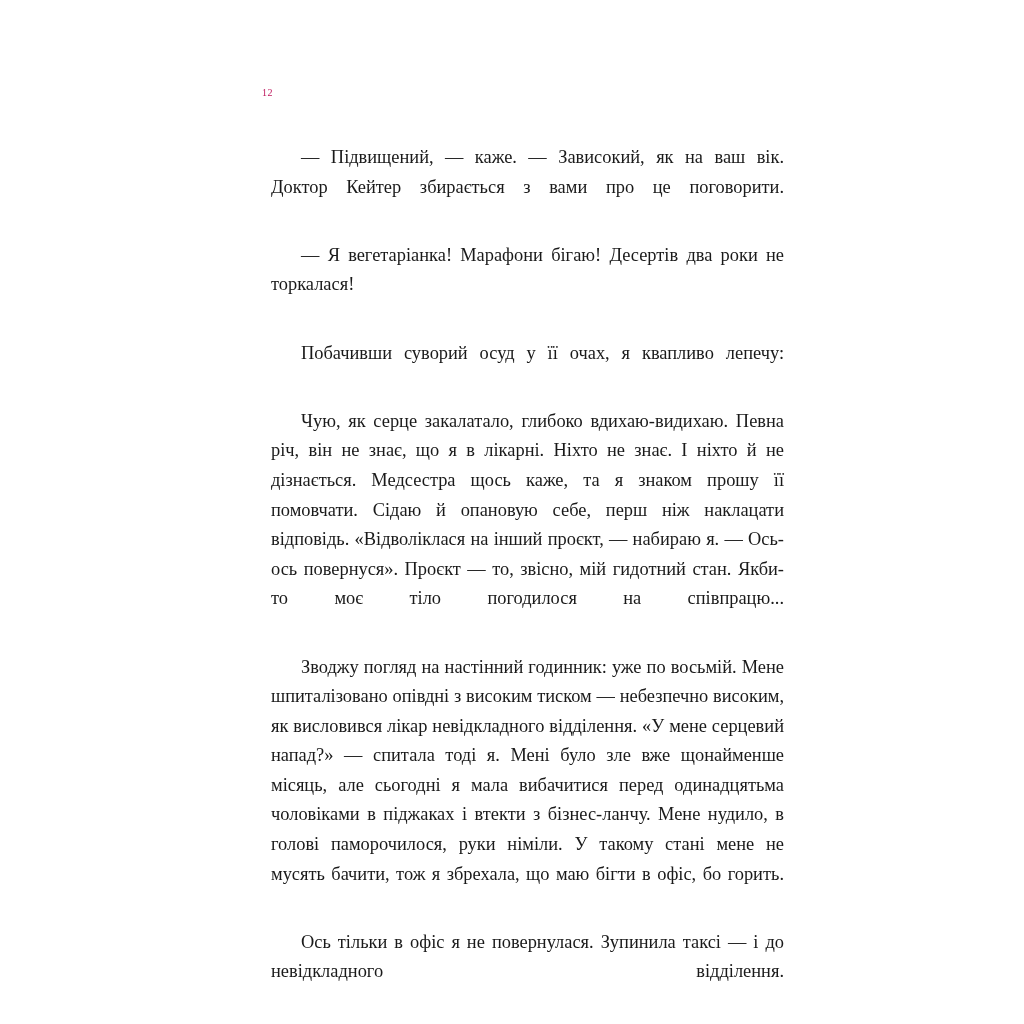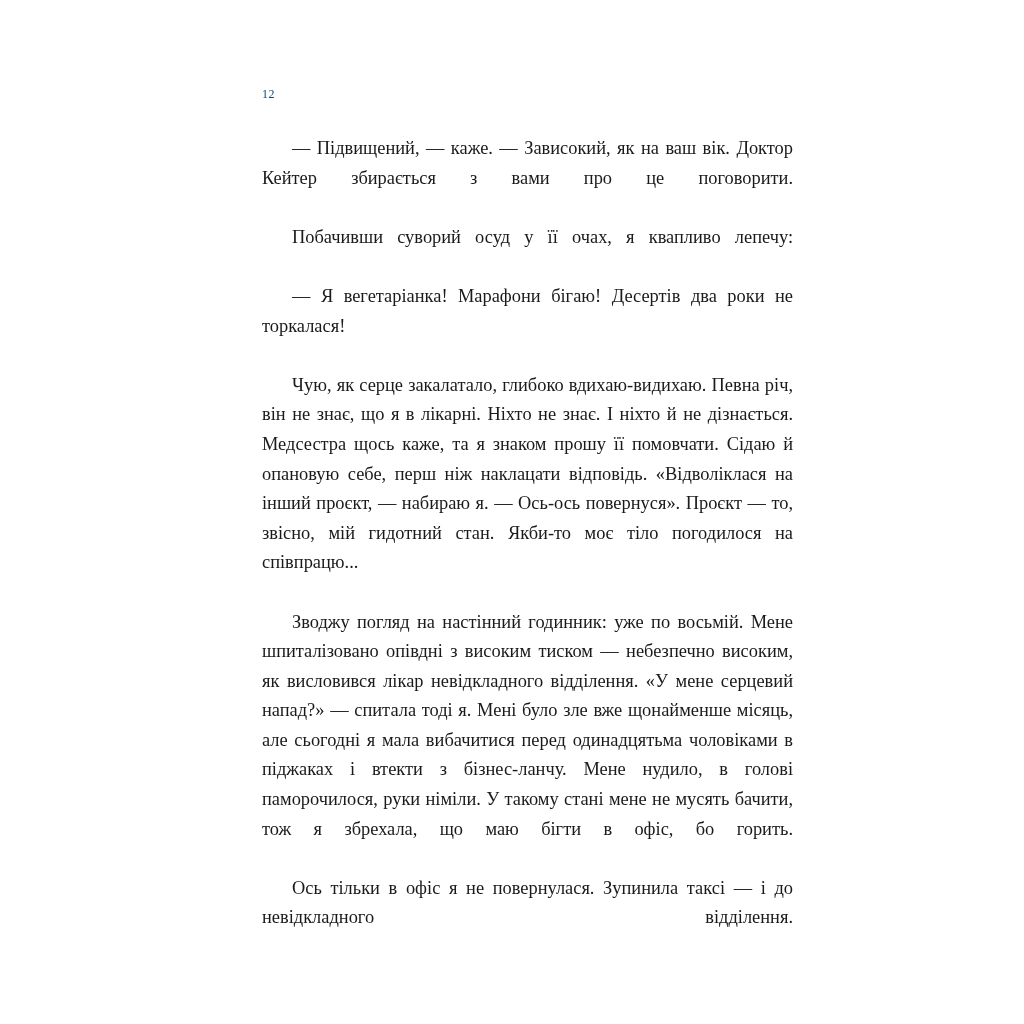--- a/index.html
+++ b/index.html
@@ -21,37 +21,37 @@
     width: 1024px;
     height: 1024px;
     background: #ffffff;
   }
 
   
   .folio {
     position: absolute;
     left: 262px;
     top: 88px;
-    font-size: 12px;
+    font-size: 10px;
     line-height: 1;
     letter-spacing: 0.4px;
-    color: #0c4a6e;
+    color: #be185d;
     font-family: Liberation Serif, serif;
   }
 
   
   .text-column {
     position: absolute;
     left: 262px;
     top: 134px;
     width: 531px;
   }
 
   .para {
-    margin: 0;
+    margin: 9px;
     text-indent: 30px;
     text-align: justify;
     text-justify: inter-word;
     font-size: 18.4px;
     line-height: 29.6px;
     hyphens: manual;
     -webkit-hyphens: manual;
     word-spacing: 0.1px;
   }
 
@@ -69,21 +69,21 @@
 </style>
 </head>
 <body>
 
 <div class="page">
 
   <div class="folio">12</div>
 
   <div class="text-column">
     <p class="para dialogue">— Підвищений, — каже. — Зависокий, як на ваш вік. Доктор Кейтер збирається з вами про це поговорити.</p>
+    <p class="para dialogue">— Я вегетаріанка! Марафони бігаю! Десертів два роки не торкалася!</p>
     <p class="para">Побачивши суворий осуд у її очах, я квапливо лепечу:</p>
-    <p class="para dialogue">— Я вегетаріанка! Марафони бігаю! Десертів два роки не торкалася!</p>
     <p class="para">Чую, як серце закалатало, глибоко вдихаю-видихаю. Певна річ, він не знає, що я в лікарні. Ніхто не знає. І ніхто й не дізнається. Медсестра щось каже, та я знаком прошу її помовчати. Сідаю й опановую себе, перш ніж наклацати відповідь. «Відволіклася на інший проєкт, — набираю я. — Ось-ось повернуся». Проєкт — то, звісно, мій гидотний стан. Якби-то моє тіло погодилося на співпрацю...</p>
     <p class="para">Зводжу погляд на настінний годинник: уже по восьмій. Мене шпиталізовано опівдні з високим тиском — небезпечно високим, як висловився лікар невідкладного відділення. «У мене серцевий напад?» — спитала тоді я. Мені було зле вже щонайменше місяць, але сьогодні я мала вибачитися перед одинадцятьма чоловіками в піджаках і втекти з бізнес-ланчу. Мене нудило, в голові паморочилося, руки німіли. У такому стані мене не мусять бачити, тож я збрехала, що маю бігти в офіс, бо горить.</p>
     <p class="para">Ось тільки в офіс я не повернулася. Зупинила таксі — і до невідкладного відділення.</p>
 
   </div>
 
 </div>
 
 </body></html>

